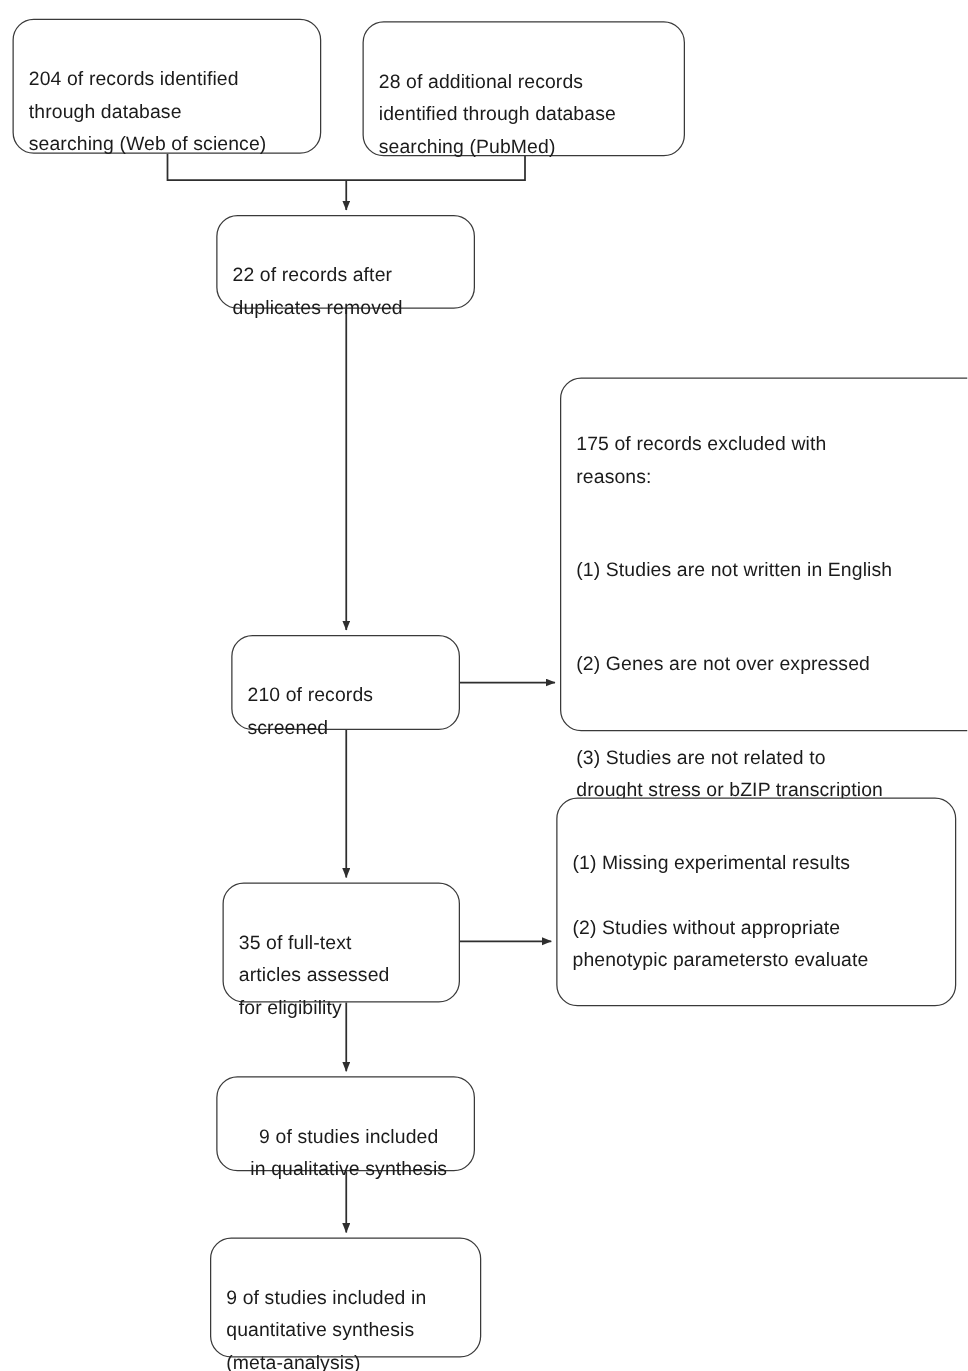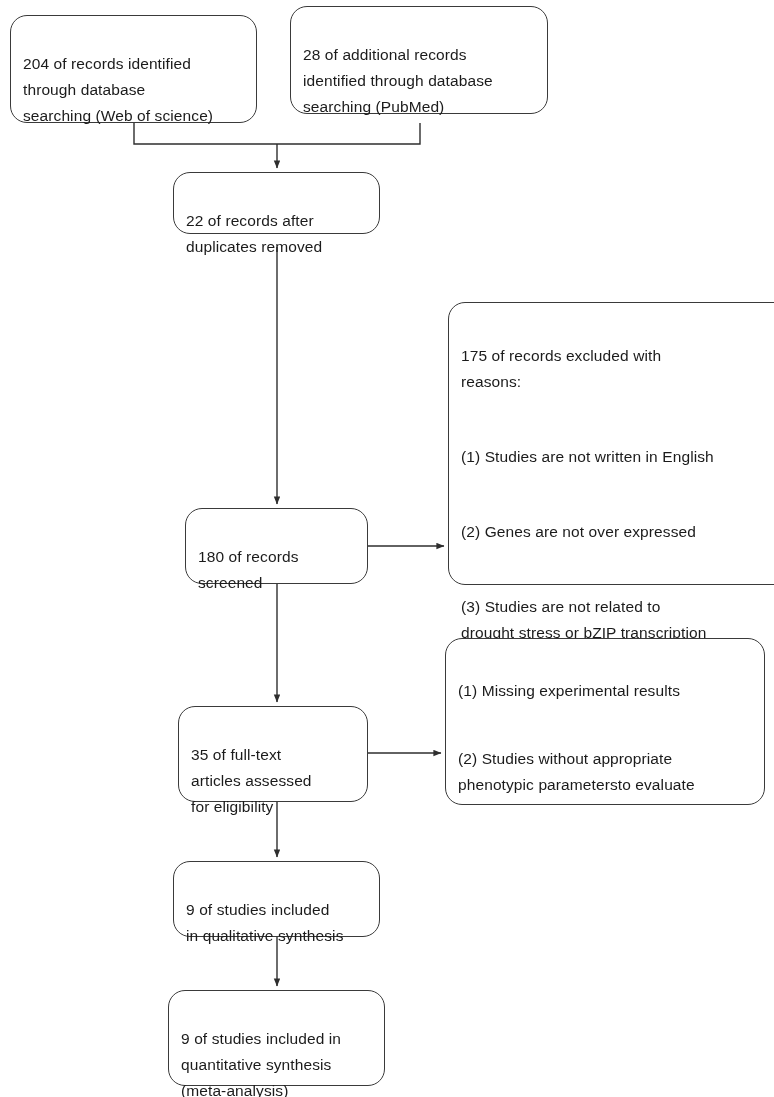--- a/index.html
+++ b/index.html
@@ -42,27 +42,27 @@
   }
   .node .para {
     white-space: pre-line;
   }
   .node .para + .para {
     margin-top: 23px;
   }
 
   
   #node-db-search      { left: 10px;  top: 15px;   width: 247px; height: 108px; }
-  #node-additional     { left: 290px; top: 6px;   width: 258px; height: 108px; }
-  #node-duplicates     { left: 173px; top: 172px;  width: 207px; height: 62px;  }
+  #node-additional     { left: 290px; top: 17px;   width: 258px; height: 108px; }
+  #node-duplicates     { left: 173px; top: 172px;  width: 207px; height: 75px;  }
   #node-screened       { left: 185px; top: 508px;  width: 183px; height: 76px;  }
   #node-excluded-screen{ left: 448px; top: 302px;  width: 350px; height: 283px; padding-top: 14px; }
   #node-fulltext       { left: 178px; top: 706px;  width: 190px; height: 96px;  }
   #node-excluded-full  { left: 445px; top: 638px;  width: 320px; height: 167px; padding-top: 13px; }
-  #node-qualitative    { left: 173px; top: 861px;  width: 207px; height: 76px;  }
+  #node-qualitative    { left: 173px; top: 861px;  width: 207px; height: 76px; text-align: center;  }
   #node-quantitative   { left: 168px; top: 990px;  width: 217px; height: 96px;  }
 </style>
 </head>
 <body>
 
 <div id="canvas">
 
   <svg class="connectors" viewBox="0 0 774 1097" width="774" height="1097">
     <defs>
       <marker id="arrowhead" markerWidth="9" markerHeight="9" refX="7.6" refY="3.2" orient="auto" markerUnits="userSpaceOnUse">
@@ -99,21 +99,21 @@
 identified through database
 searching (PubMed)</span>
   </div>
 
   <div class="node" id="node-duplicates">
     <span class="para">22 of records after
 duplicates removed</span>
   </div>
 
   <div class="node" id="node-screened">
-    <span class="para">180 of records
+    <span class="para">210 of records
 screened</span>
   </div>
 
   <div class="node" id="node-excluded-screen">
     <div class="para">175 of records excluded with
 reasons:</div>
     <div class="para">(1) Studies are not written in English</div>
     <div class="para">(2) Genes are not over expressed</div>
     <div class="para">(3) Studies are not related to
 drought stress or bZIP transcription
@@ -122,21 +122,21 @@
   </div>
 
   <div class="node" id="node-fulltext">
     <span class="para">35 of full-text
 articles assessed
 for eligibility</span>
   </div>
 
   <div class="node" id="node-excluded-full">
     <div class="para">(1) Missing experimental results</div>
-    <div class="para" style="margin-top:16px">(2) Studies without appropriate
+    <div class="para" style="margin-top:0">(2) Studies without appropriate
 phenotypic parametersto evaluate</div>
   </div>
 
   <div class="node" id="node-qualitative">
     <span class="para">9 of studies included
 in qualitative synthesis</span>
   </div>
 
   <div class="node" id="node-quantitative">
     <span class="para">9 of studies included in

